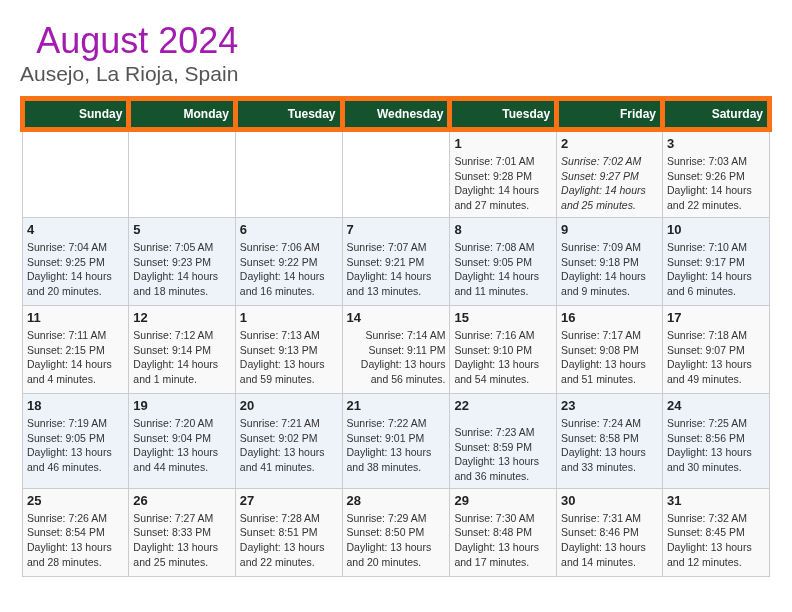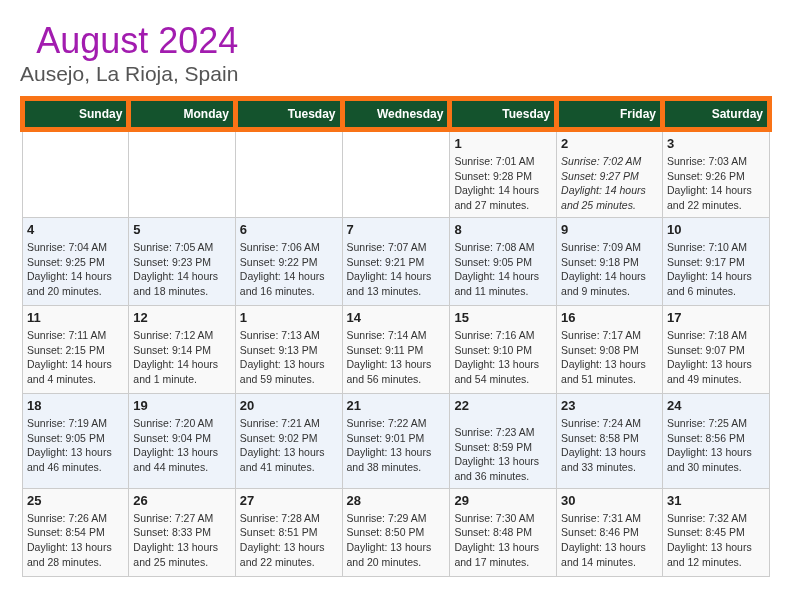--- a/index.html
+++ b/index.html
@@ -194,21 +194,21 @@
 Daylight: 14 hours and 1 minute.</div>
         </td>
         <td>
           <div class="day-num">1</div>
           <div class="day-info" style="white-space: pre-line;">Sunrise: 7:13 AM
 Sunset: 9:13 PM
 Daylight: 13 hours and 59 minutes.</div>
         </td>
         <td>
           <div class="day-num">14</div>
-          <div class="day-info" style="white-space: pre-line;">Sunrise: 7:14 AM
+          <div class="day-info" style="white-space: pre-line; text-align: right;">Sunrise: 7:14 AM
 Sunset: 9:11 PM
 Daylight: 13 hours and 56 minutes.</div>
         </td>
         <td>
           <div class="day-num">15</div>
           <div class="day-info" style="white-space: pre-line;">Sunrise: 7:16 AM
 Sunset: 9:10 PM
 Daylight: 13 hours and 54 minutes.</div>
         </td>
         <td>

